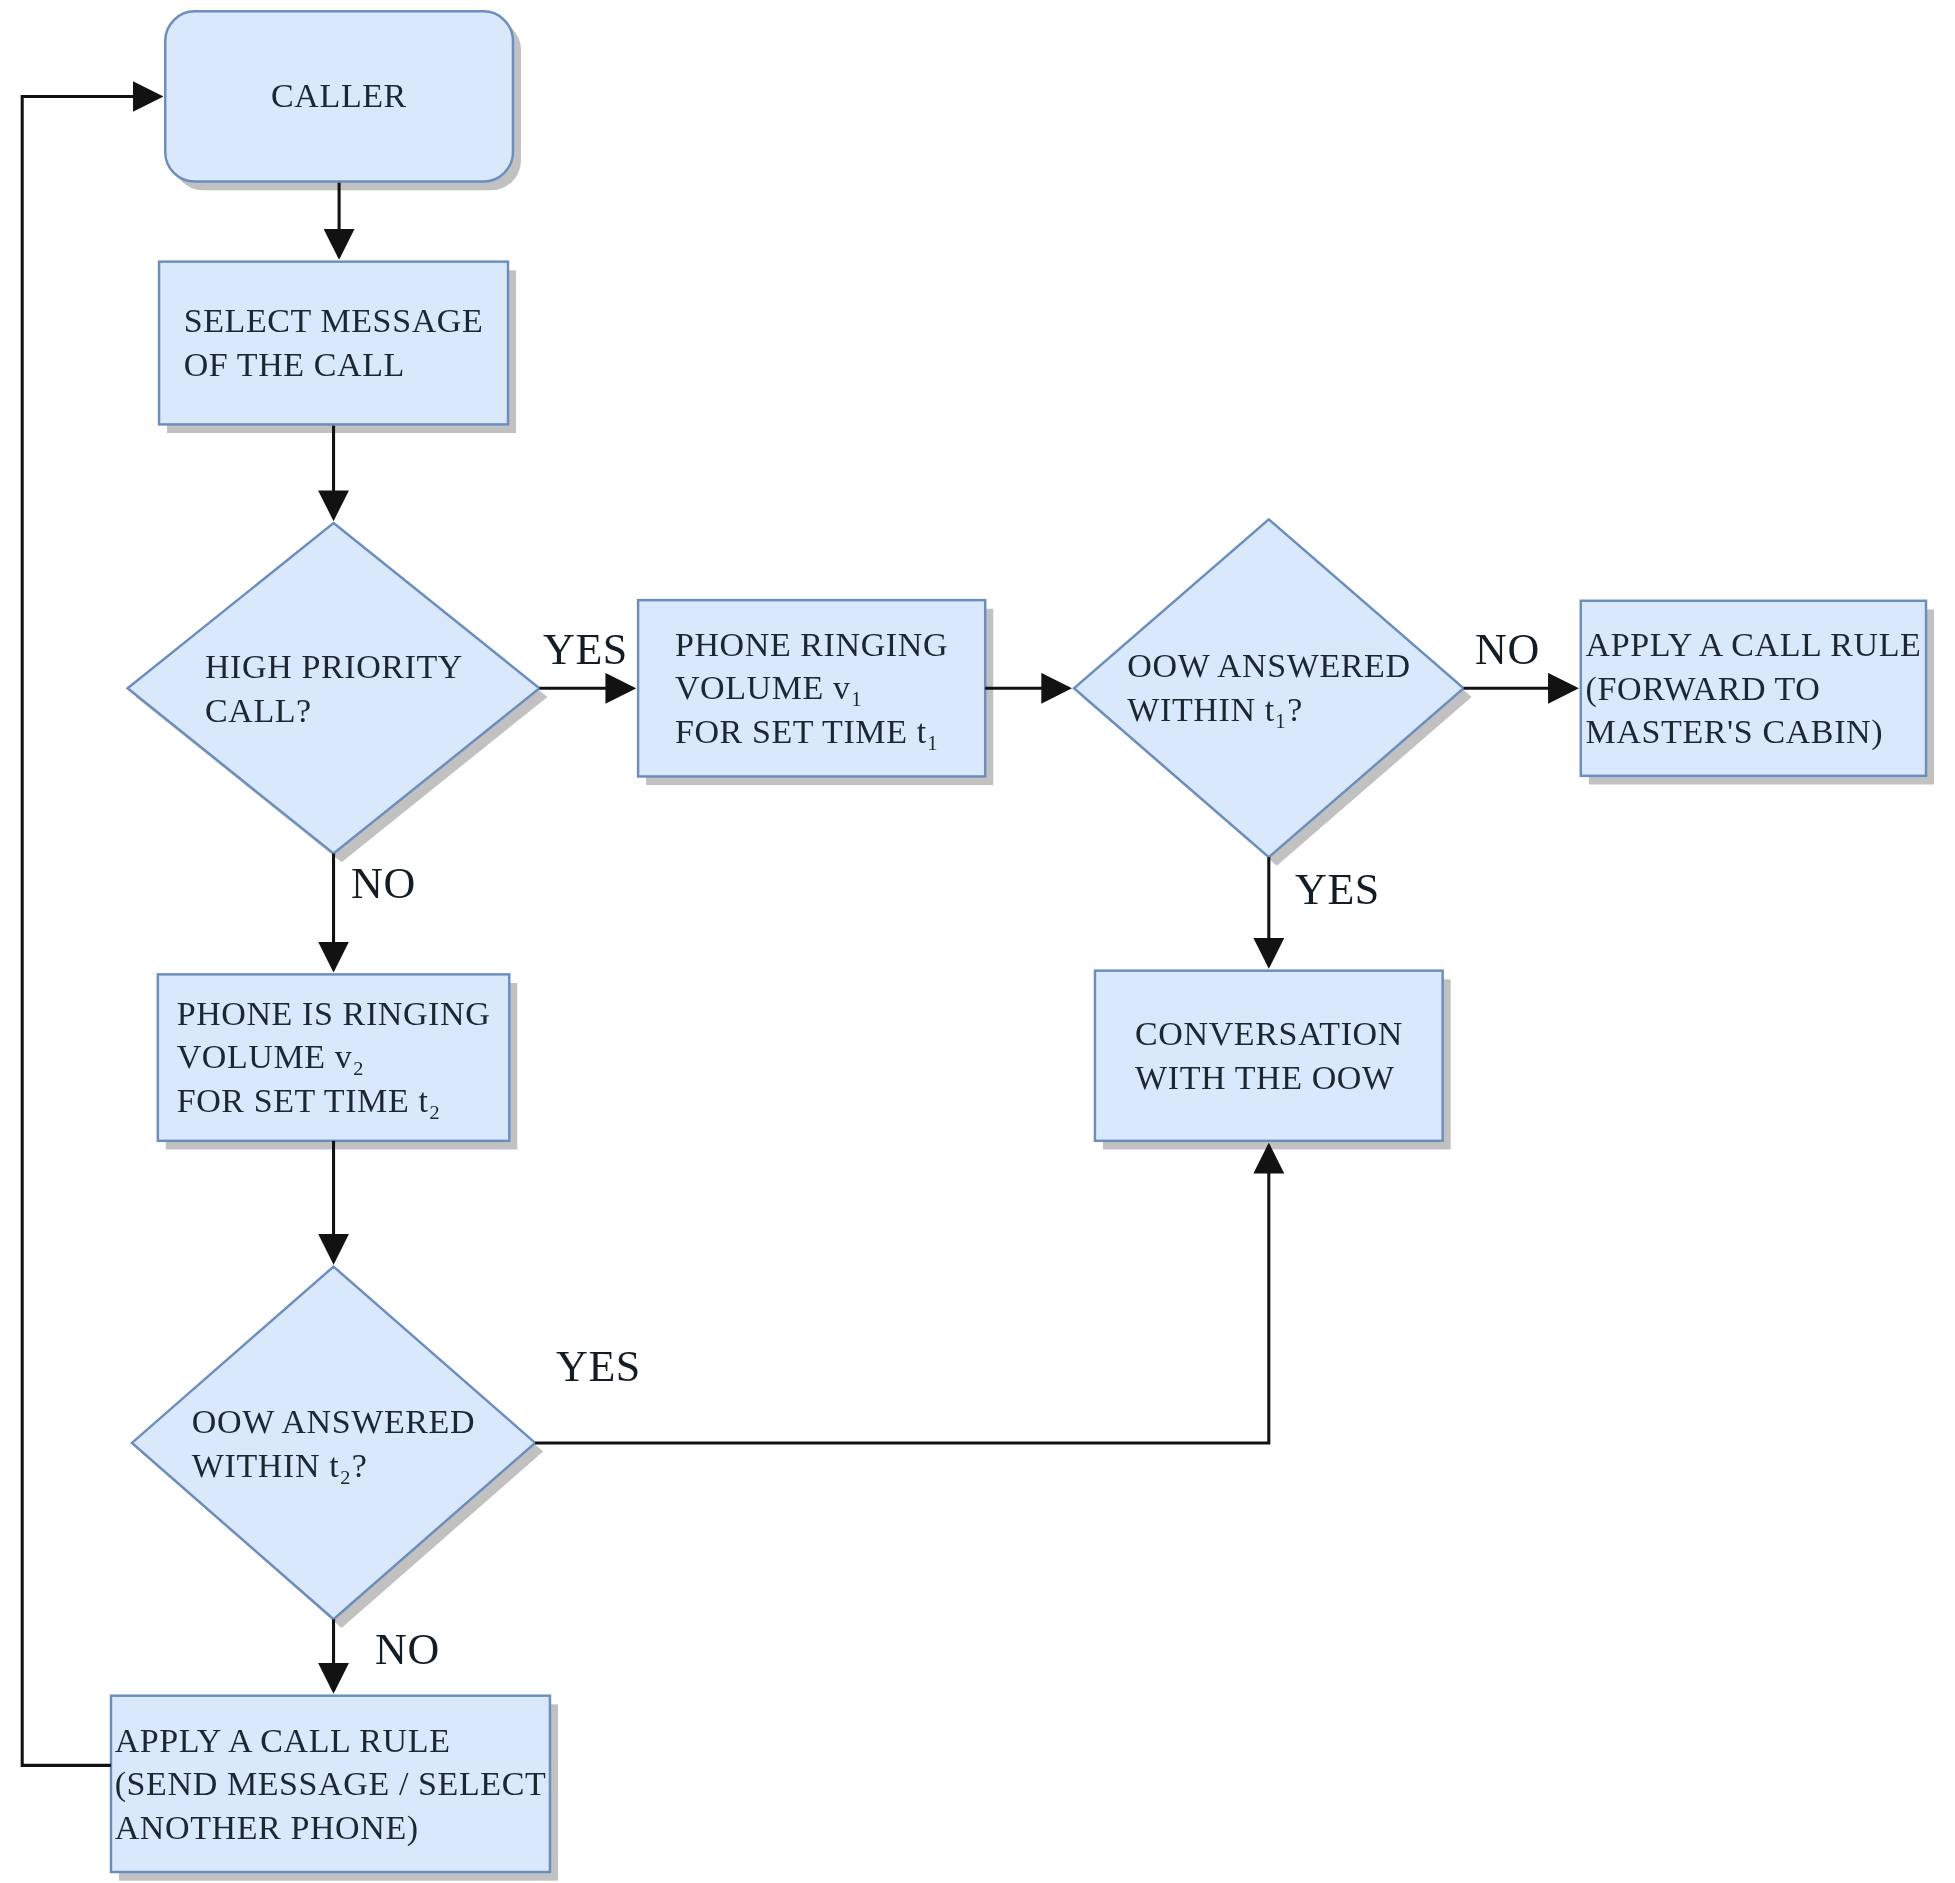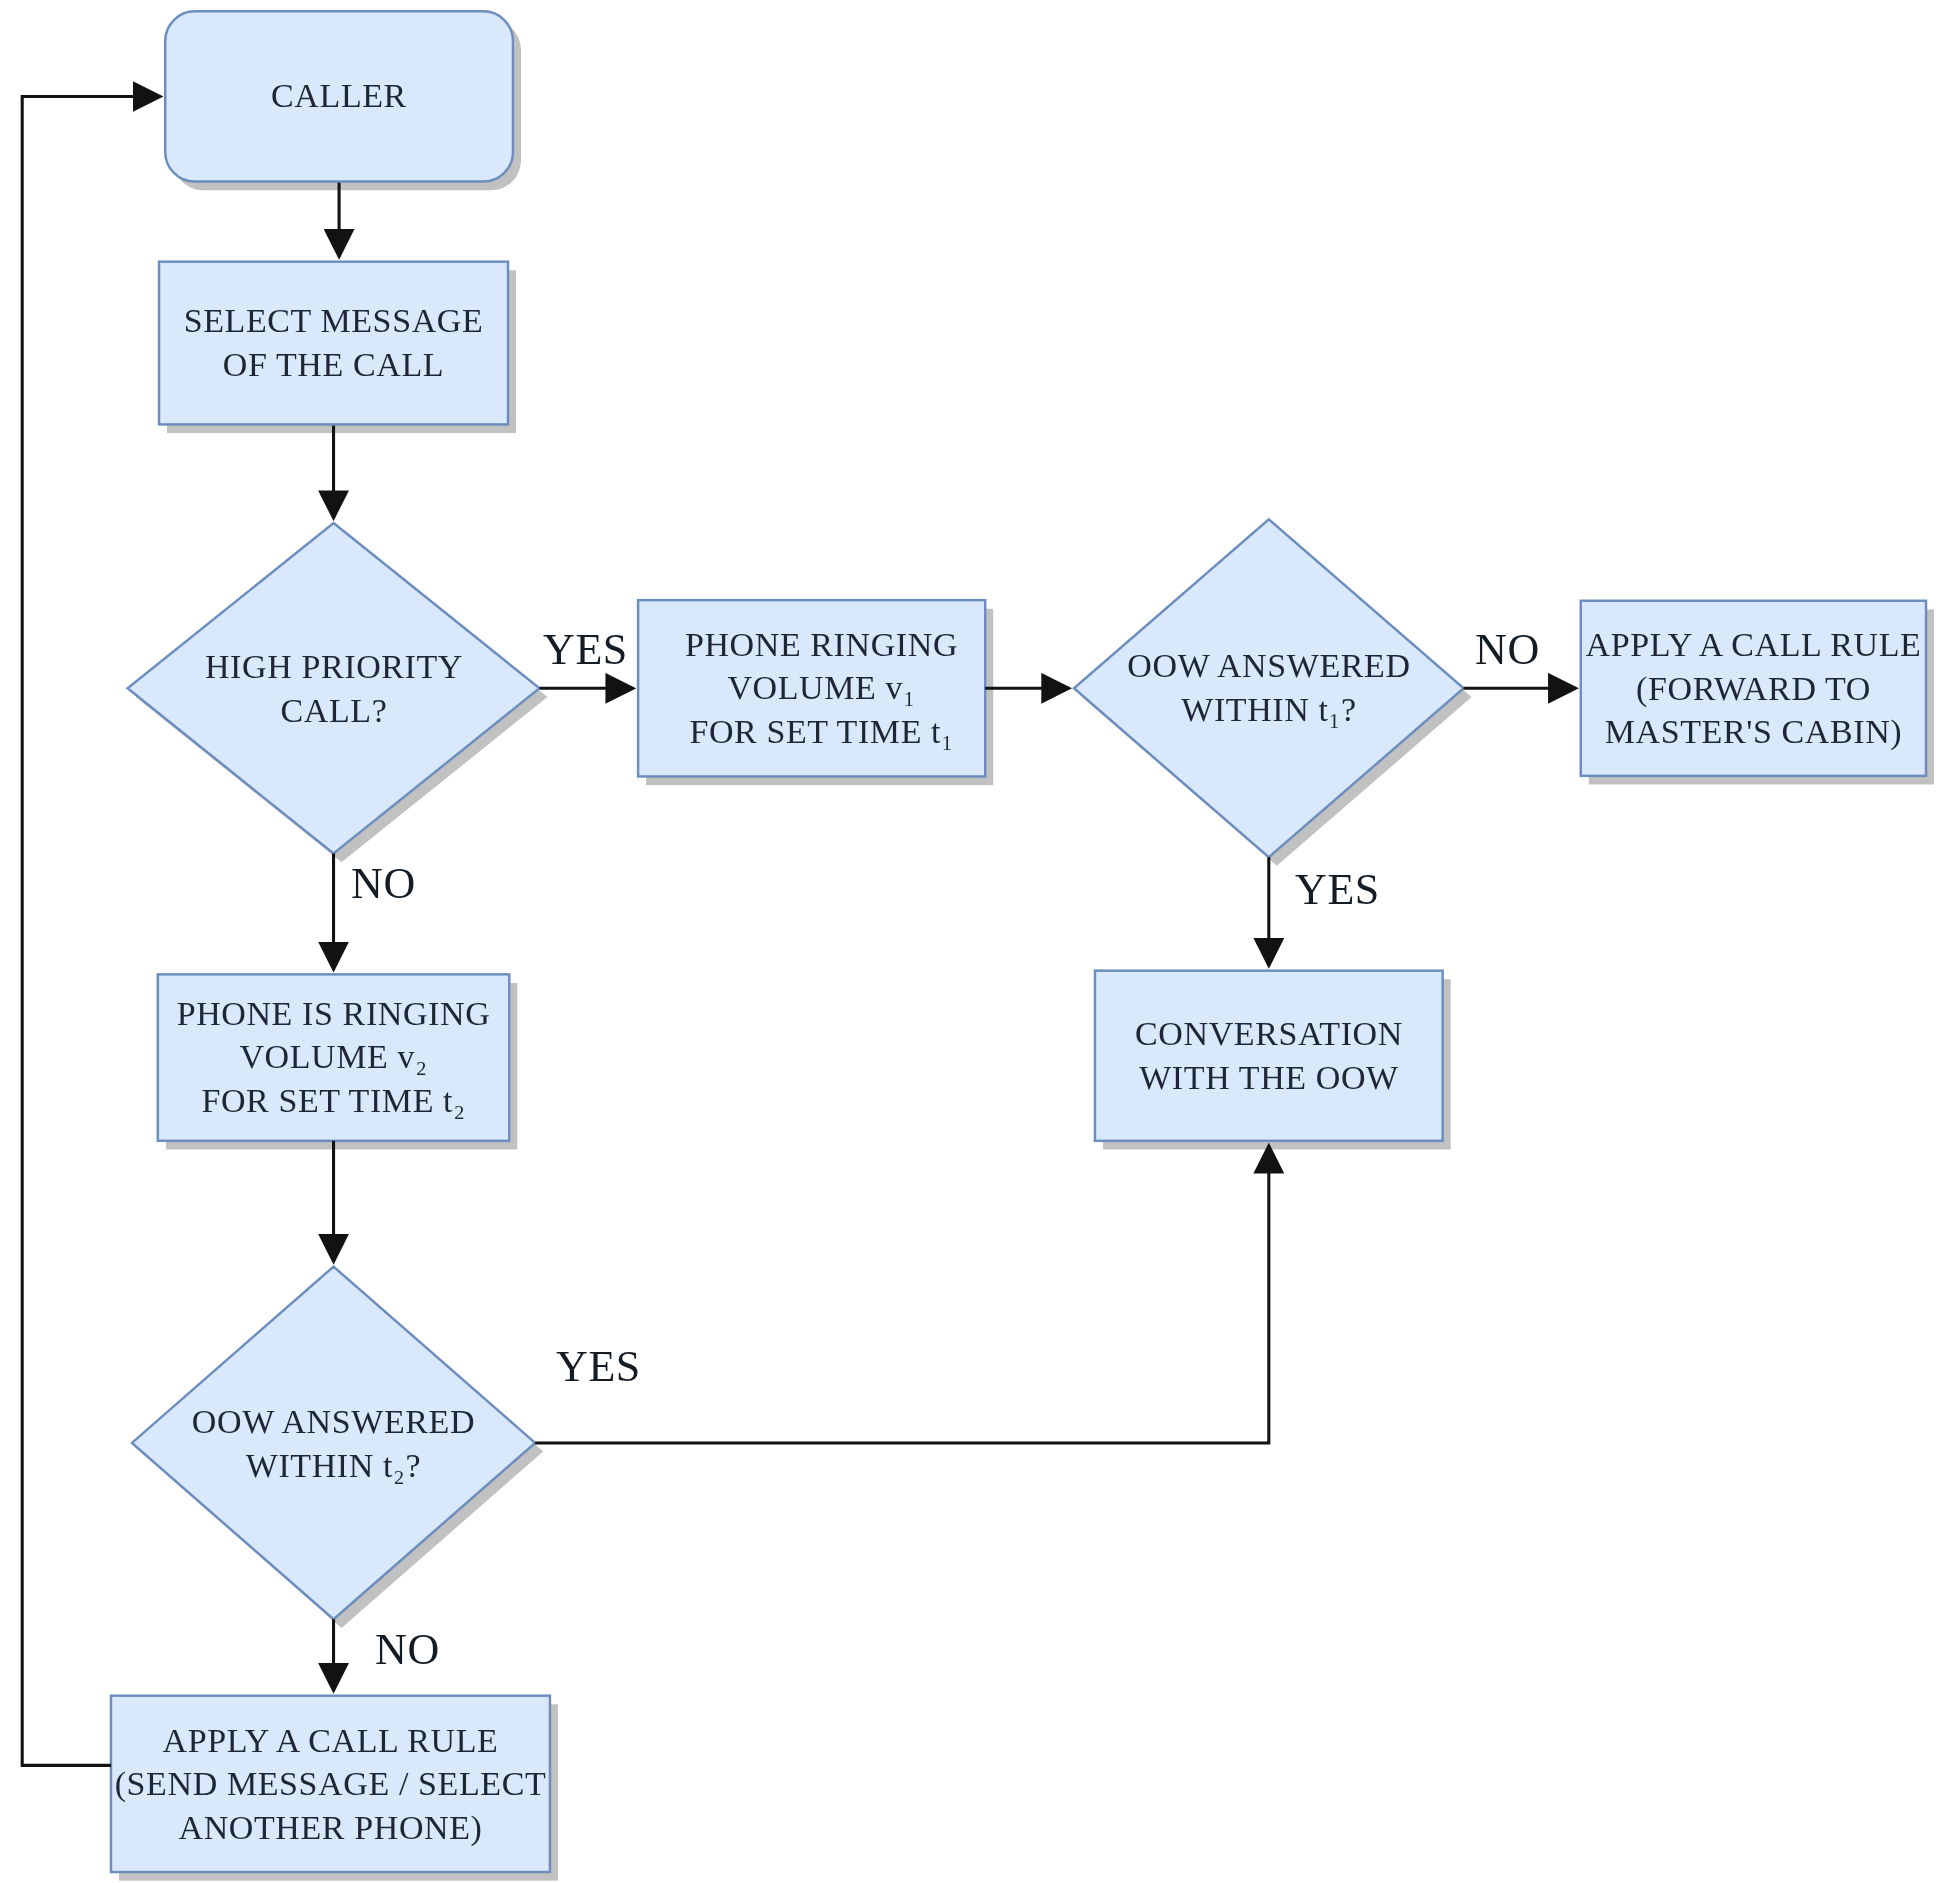--- a/index.html
+++ b/index.html
@@ -19,21 +19,20 @@
   .layer {
     position: absolute;
     left: 0;
     top: 0;
   }
   .node-label {
     position: absolute;
     display: flex;
     align-items: center;
     justify-content: center;
-    text-align: center;
     font-size: 34px;
     line-height: 1.28;
     color: #1c2733;
     letter-spacing: 0.6px;
   }
   .node-label span {
     white-space: pre-line;
   }
   .edge-label {
     position: absolute;
@@ -100,21 +99,21 @@
   <div class="node-label" style="left:159px; top:261px; width:349px; height:163px;">
     <span>SELECT MESSAGE
 OF THE CALL</span>
   </div>
 
   <div class="node-label" style="left:128px; top:523px; width:412px; height:331px;">
     <span>HIGH PRIORITY
 CALL?</span>
   </div>
 
-  <div class="node-label" style="left:638px; top:600px; width:347px; height:176px;padding-left:10px;">
+  <div class="node-label" style="left:638px; top:600px; width:347px; height:176px;">
     <span>PHONE RINGING
 VOLUME v₁
 FOR SET TIME t₁</span>
   </div>
 
   <div class="node-label" style="left:1074px; top:519px; width:390px; height:338px;">
     <span>OOW ANSWERED
 WITHIN t₁?</span>
   </div>
 

